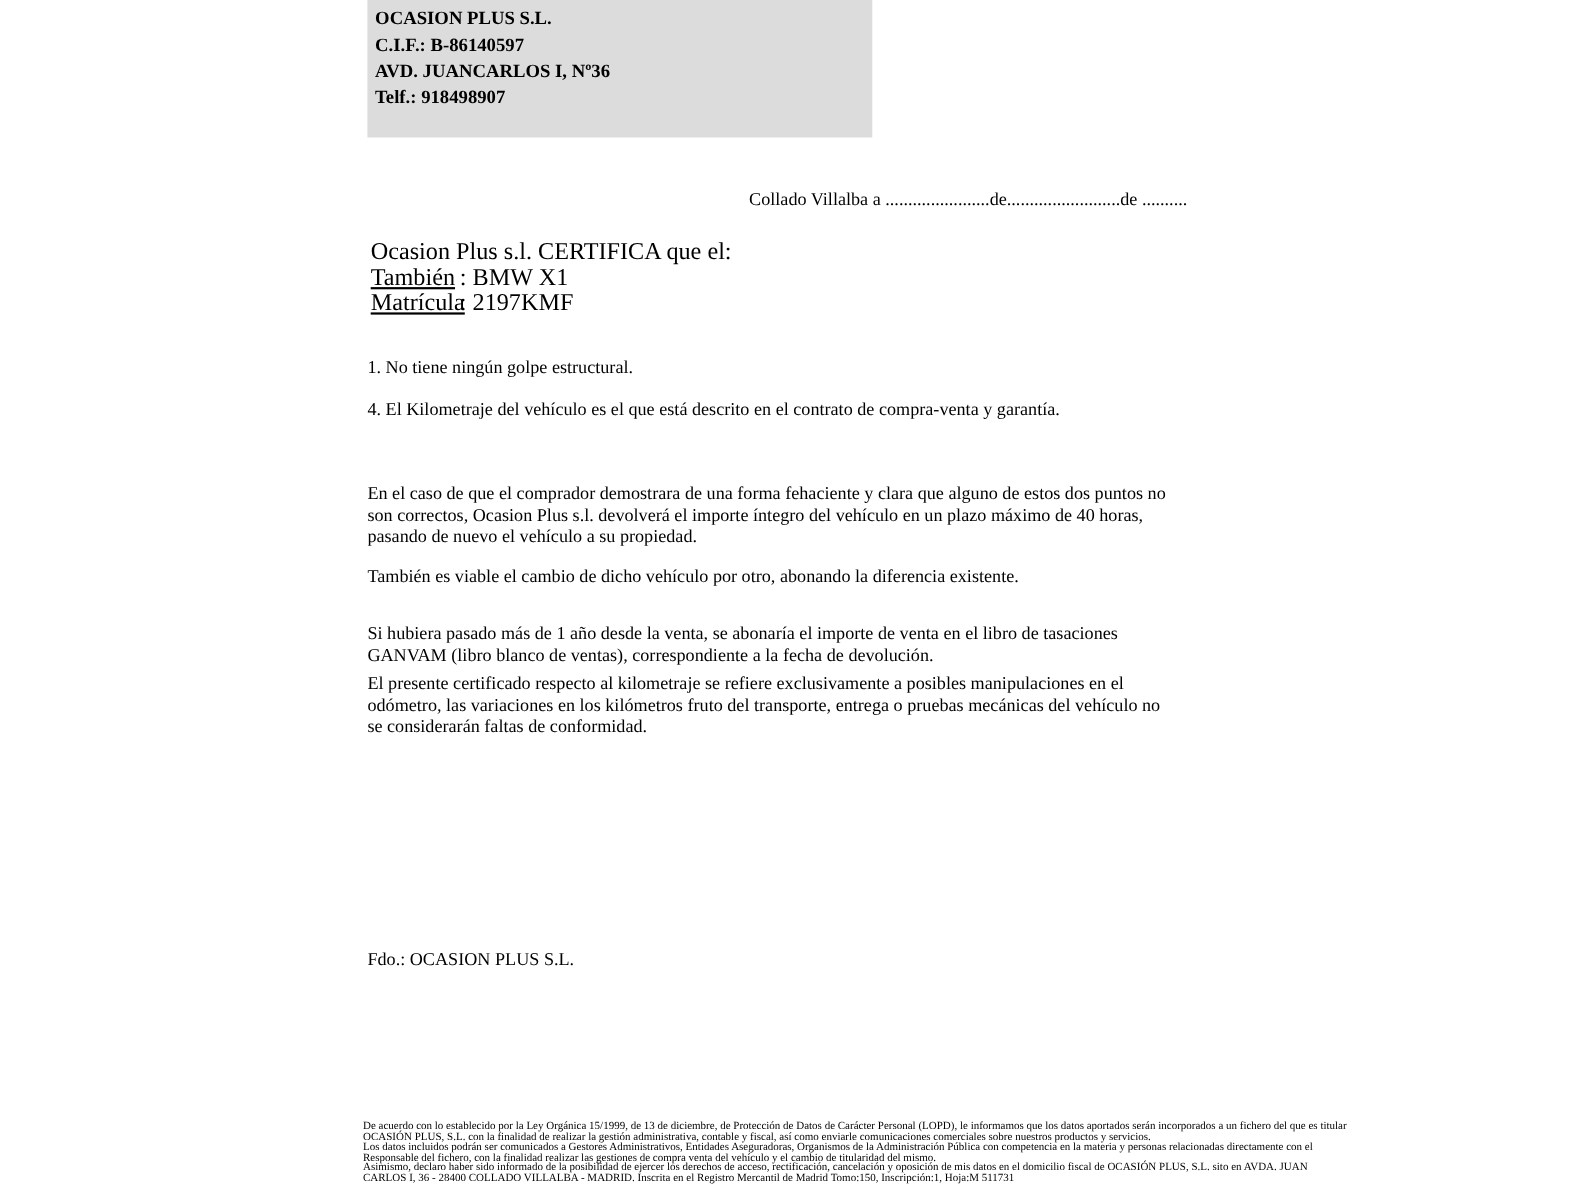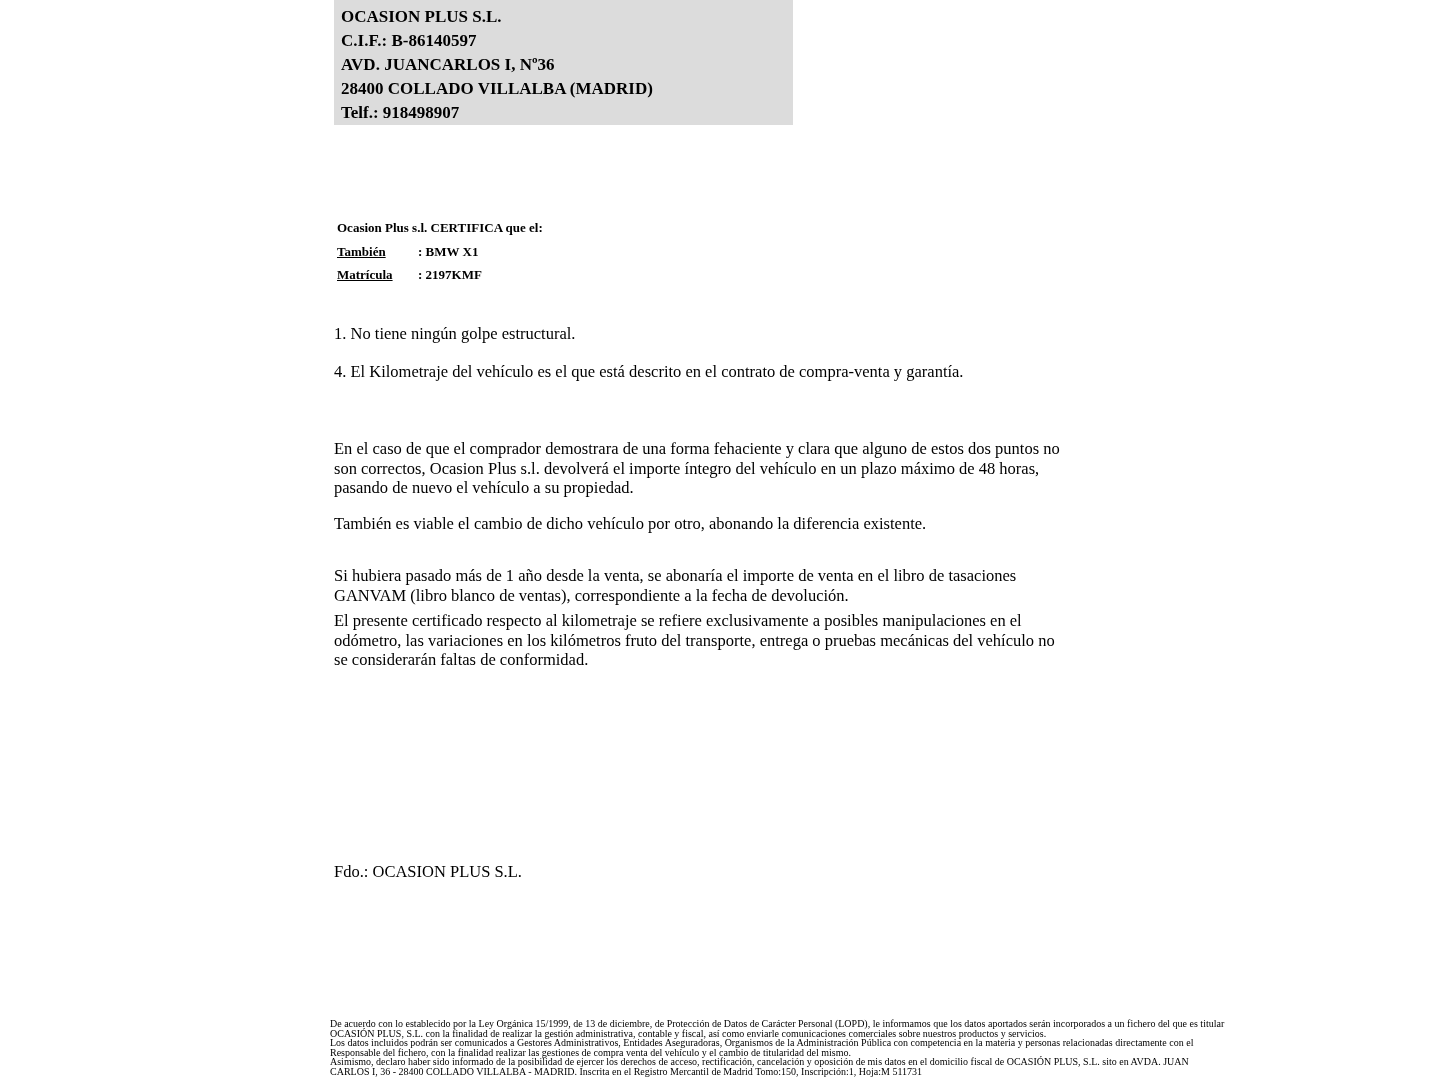--- a/index.html
+++ b/index.html
@@ -27,23 +27,22 @@
   }
   .date-line {
     position: absolute;
     left: 681px; top: 171px;
     font-size: 16.5px;
     white-space: nowrap;
   }
   .cert-block {
     position: absolute;
     left: 337px; top: 216px;
-    font-size: 13px;
+    font-size: 22px;
     line-height: 23.5px;
-    font-weight: bold;
   }
   .kv-label {
     display: inline-block;
     width: 81px;
     text-decoration: underline;
   }
   .kv-value { display: inline; text-align: center; }
   .para {
     position: absolute;
     left: 334px;
@@ -74,40 +73,40 @@
 </style>
 </head>
 <body>
 
 <div class="page">
 
   <div class="letterhead">
     <div class="lh-line">OCASION PLUS S.L.</div>
     <div class="lh-line">C.I.F.: B-86140597</div>
     <div class="lh-line">AVD. JUANCARLOS I, Nº36</div>
-    <div class="lh-line">28400 COLLADO VILLALBA (MADRID)</div>
     <div class="lh-line">Telf.: 918498907</div>
   </div>
 
+  <div class="date-line">Collado Villalba a .......................de.........................de ..........</div>
 
   <div class="cert-block">
     <div>Ocasion Plus s.l. CERTIFICA que el:</div>
     <div>
       <span class="kv-label">También</span><span class="kv-value">: BMW X1</span>
     </div>
     <div>
       <span class="kv-label">Matrícula</span><span class="kv-value">: 2197KMF</span>
     </div>
   </div>
 
   <div class="para pos-point1">1. No tiene ningún golpe estructural.</div>
   <div class="para pos-point2">4. El Kilometraje del vehículo es el que está descrito en el contrato de compra-venta y garantía.</div>
 
   <div class="para pos-para1">En el caso de que el comprador demostrara de una forma fehaciente y clara que alguno de estos dos puntos no
-son correctos, Ocasion Plus s.l. devolverá el importe íntegro del vehículo en un plazo máximo de 48 horas,
+son correctos, Ocasion Plus s.l. devolverá el importe íntegro del vehículo en un plazo máximo de 40 horas,
 pasando de nuevo el vehículo a su propiedad.</div>
   <div class="para pos-para2">También es viable el cambio de dicho vehículo por otro, abonando la diferencia existente.</div>
   <div class="para pos-para3">Si hubiera pasado más de 1 año desde la venta, se abonaría el importe de venta en el libro de tasaciones
 GANVAM (libro blanco de ventas), correspondiente a la fecha de devolución.</div>
   <div class="para pos-para4">El presente certificado respecto al kilometraje se refiere exclusivamente a posibles manipulaciones en el
 odómetro, las variaciones en los kilómetros fruto del transporte, entrega o pruebas mecánicas del vehículo no
 se considerarán faltas de conformidad.</div>
 
   <div class="signature">Fdo.: OCASION PLUS S.L.</div>
 

